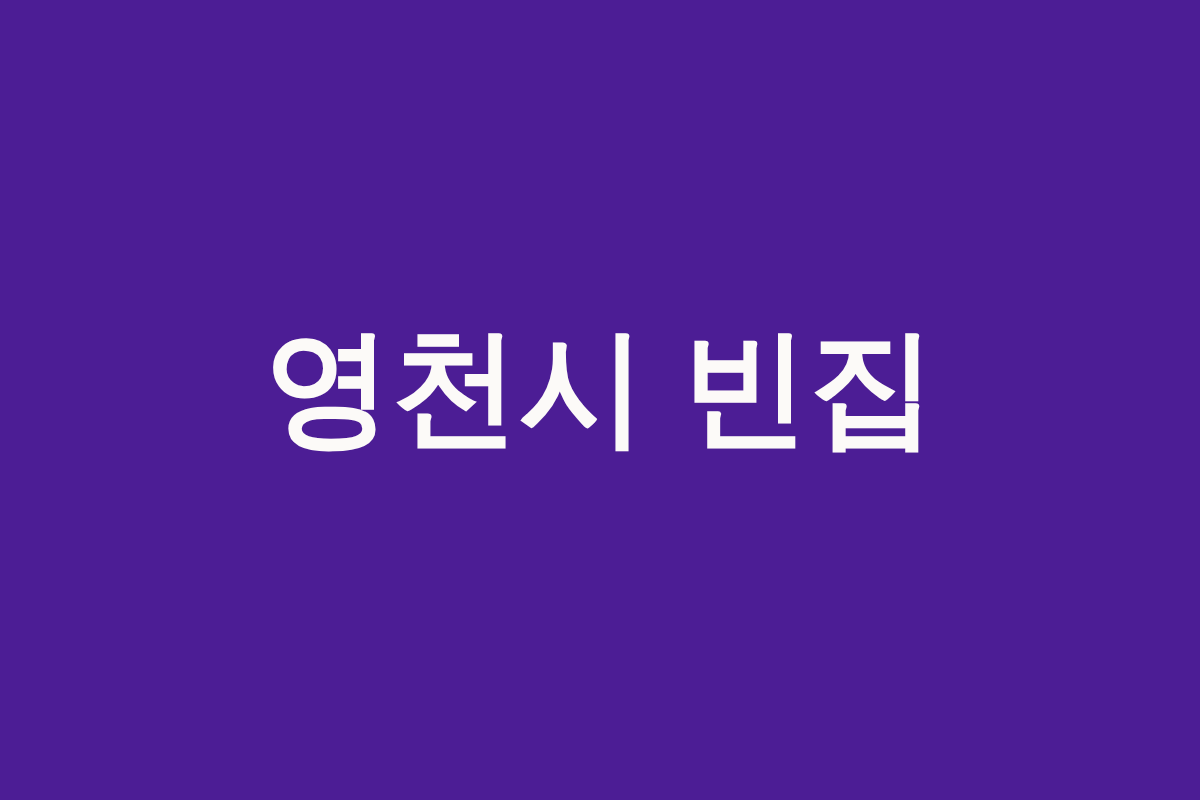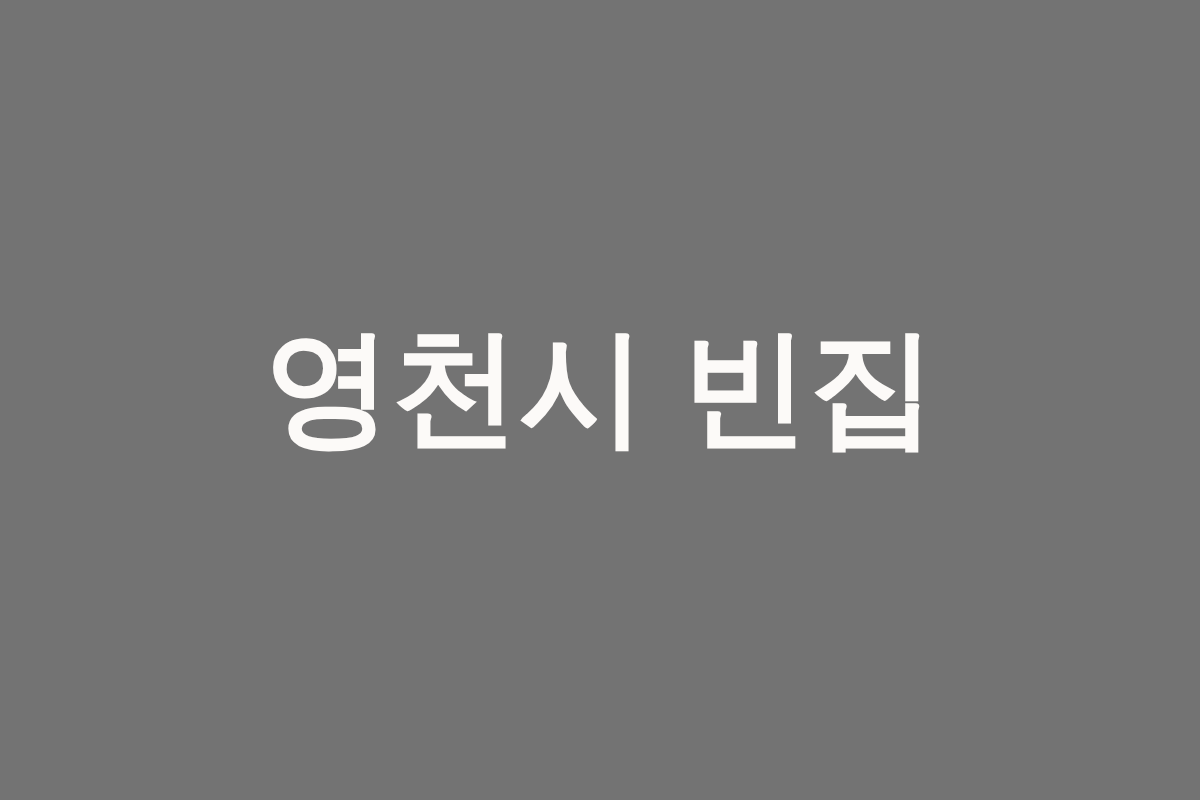--- a/index.html
+++ b/index.html
@@ -52,18 +52,18 @@
   
   .headline.line-2 .stretch {
     display: inline-block;
     transform: scaleX(1.06);
     transform-origin: center center;
   }
 </style>
 </head>
 <body>
 
-<div id="title-card" style="background-color: #737373; color: rgb(252, 250, 248);">
+<div id="title-card" style="background-color: #4c1d95; color: rgb(252, 250, 248);">
 
   <h1 class="headline line-1">영천시 빈집</h1>
 
 
 </div>
 
 </body></html>

